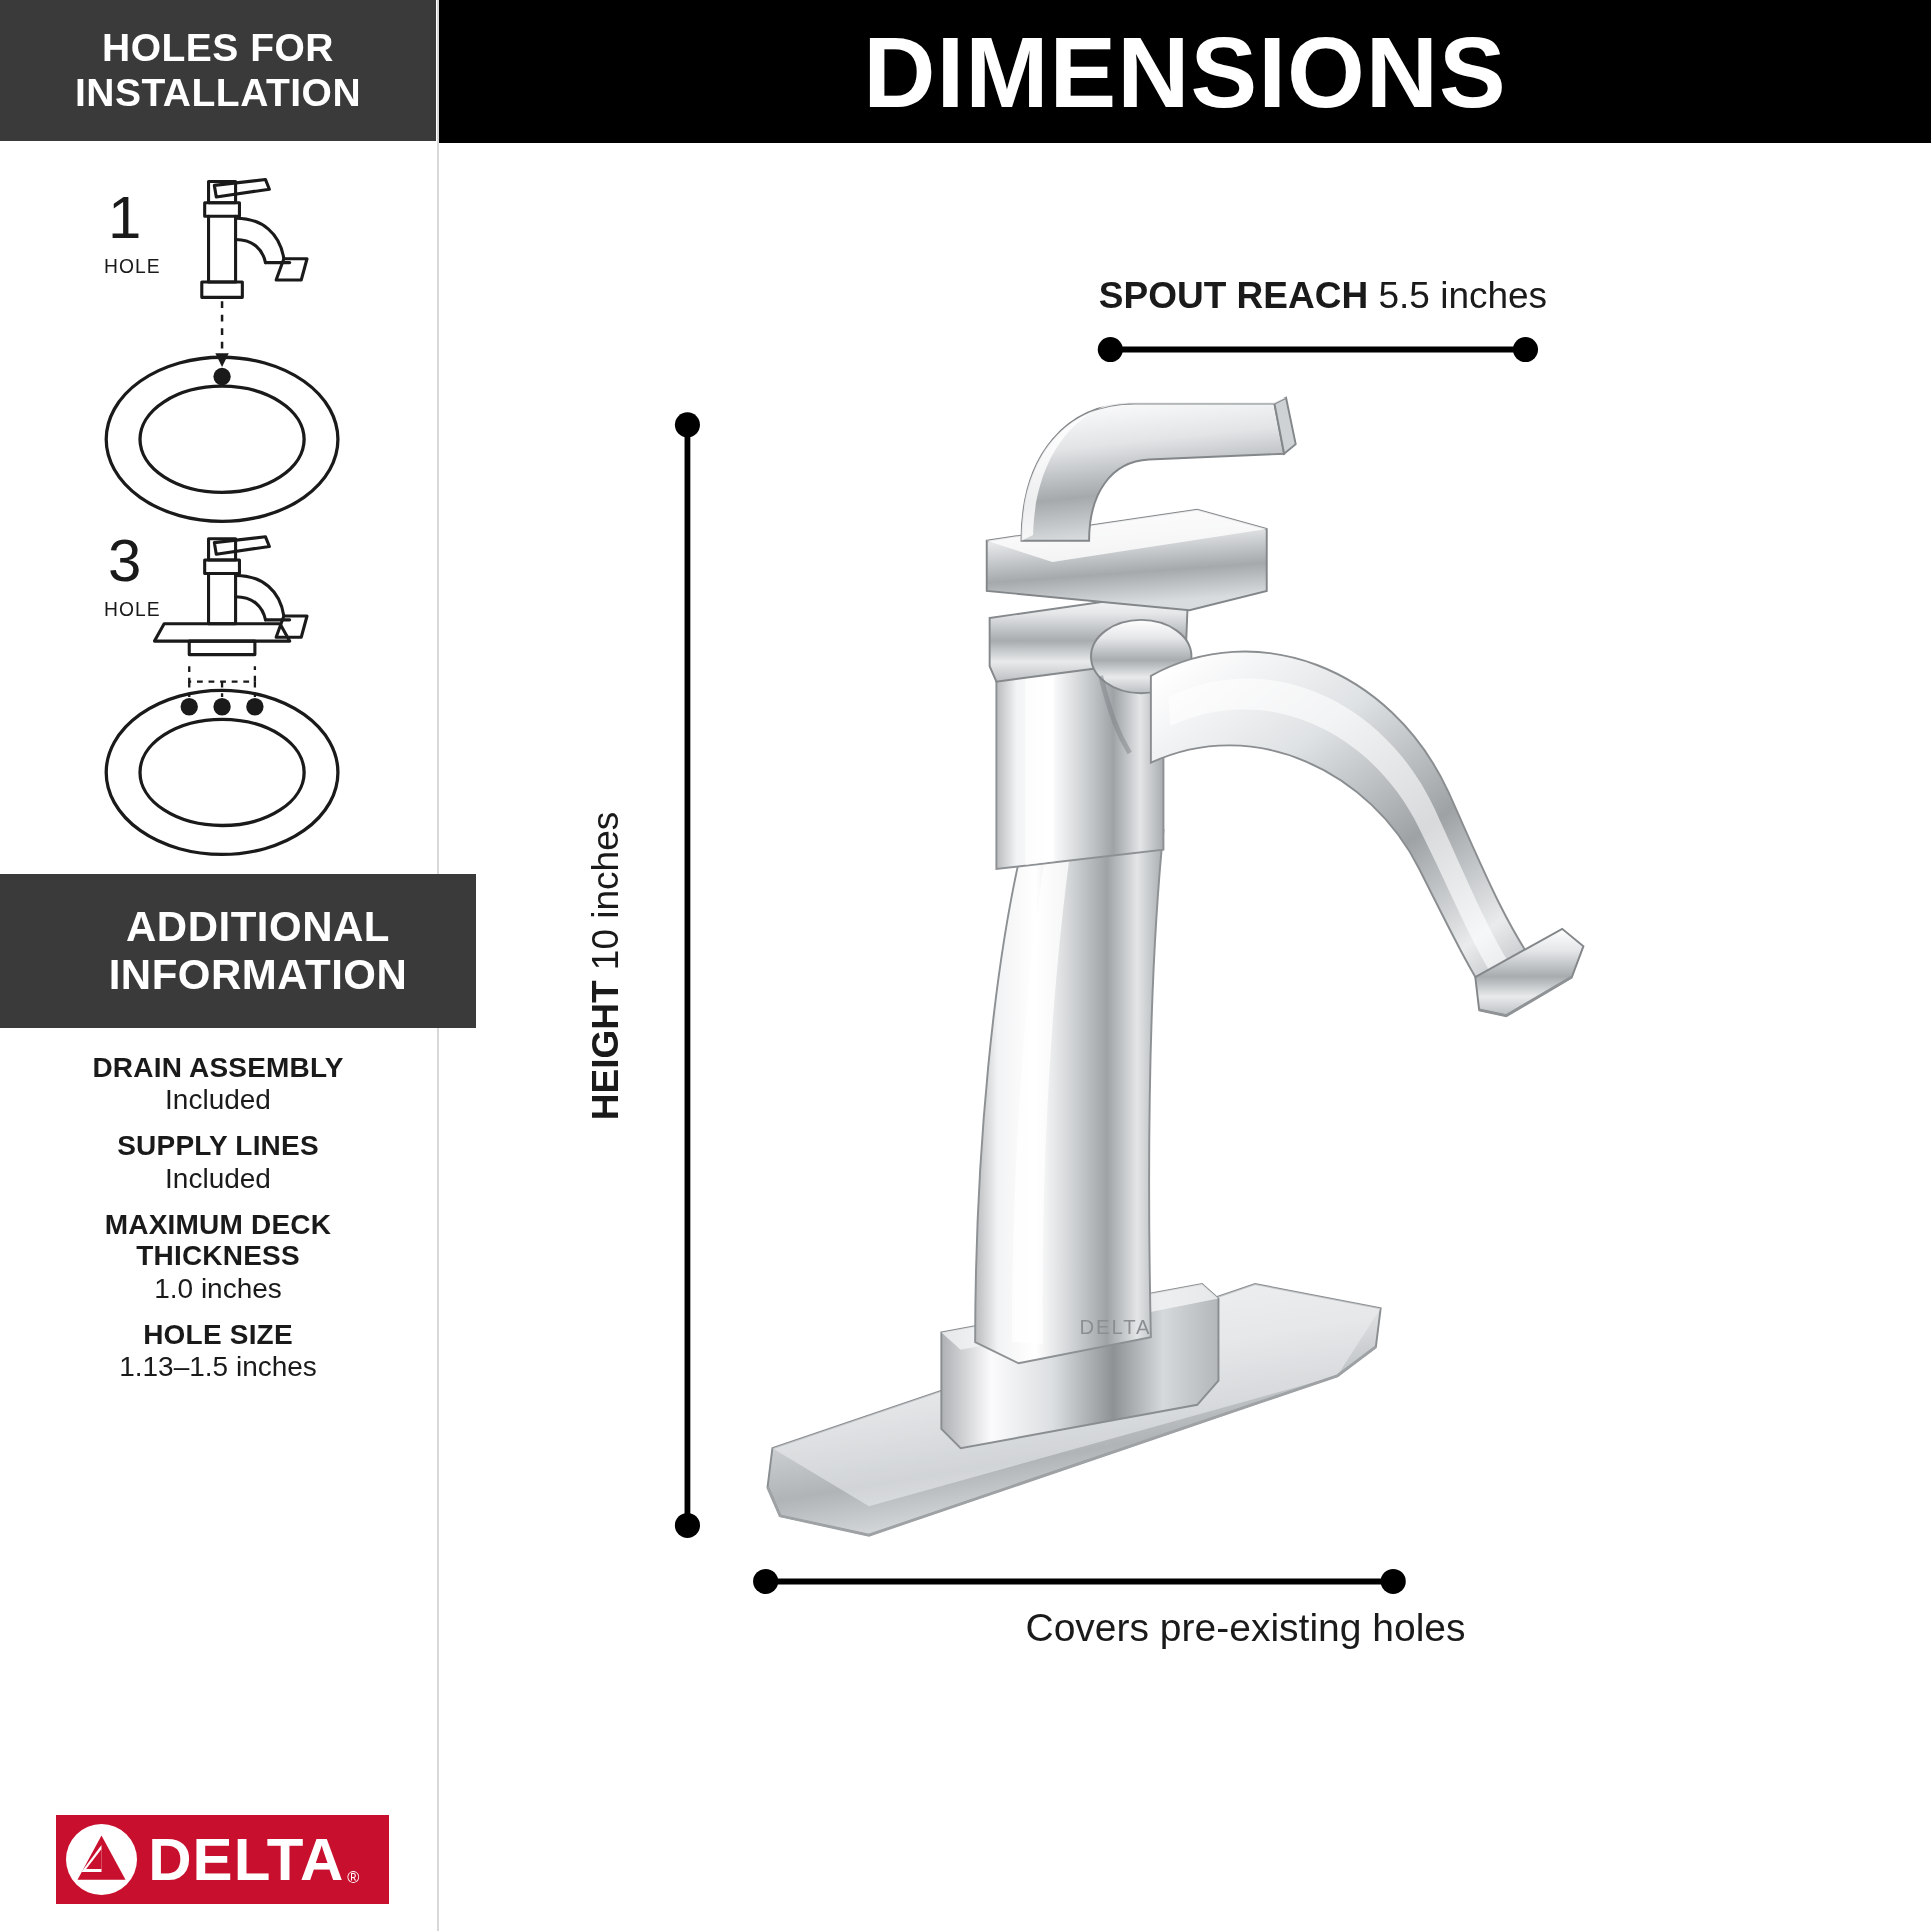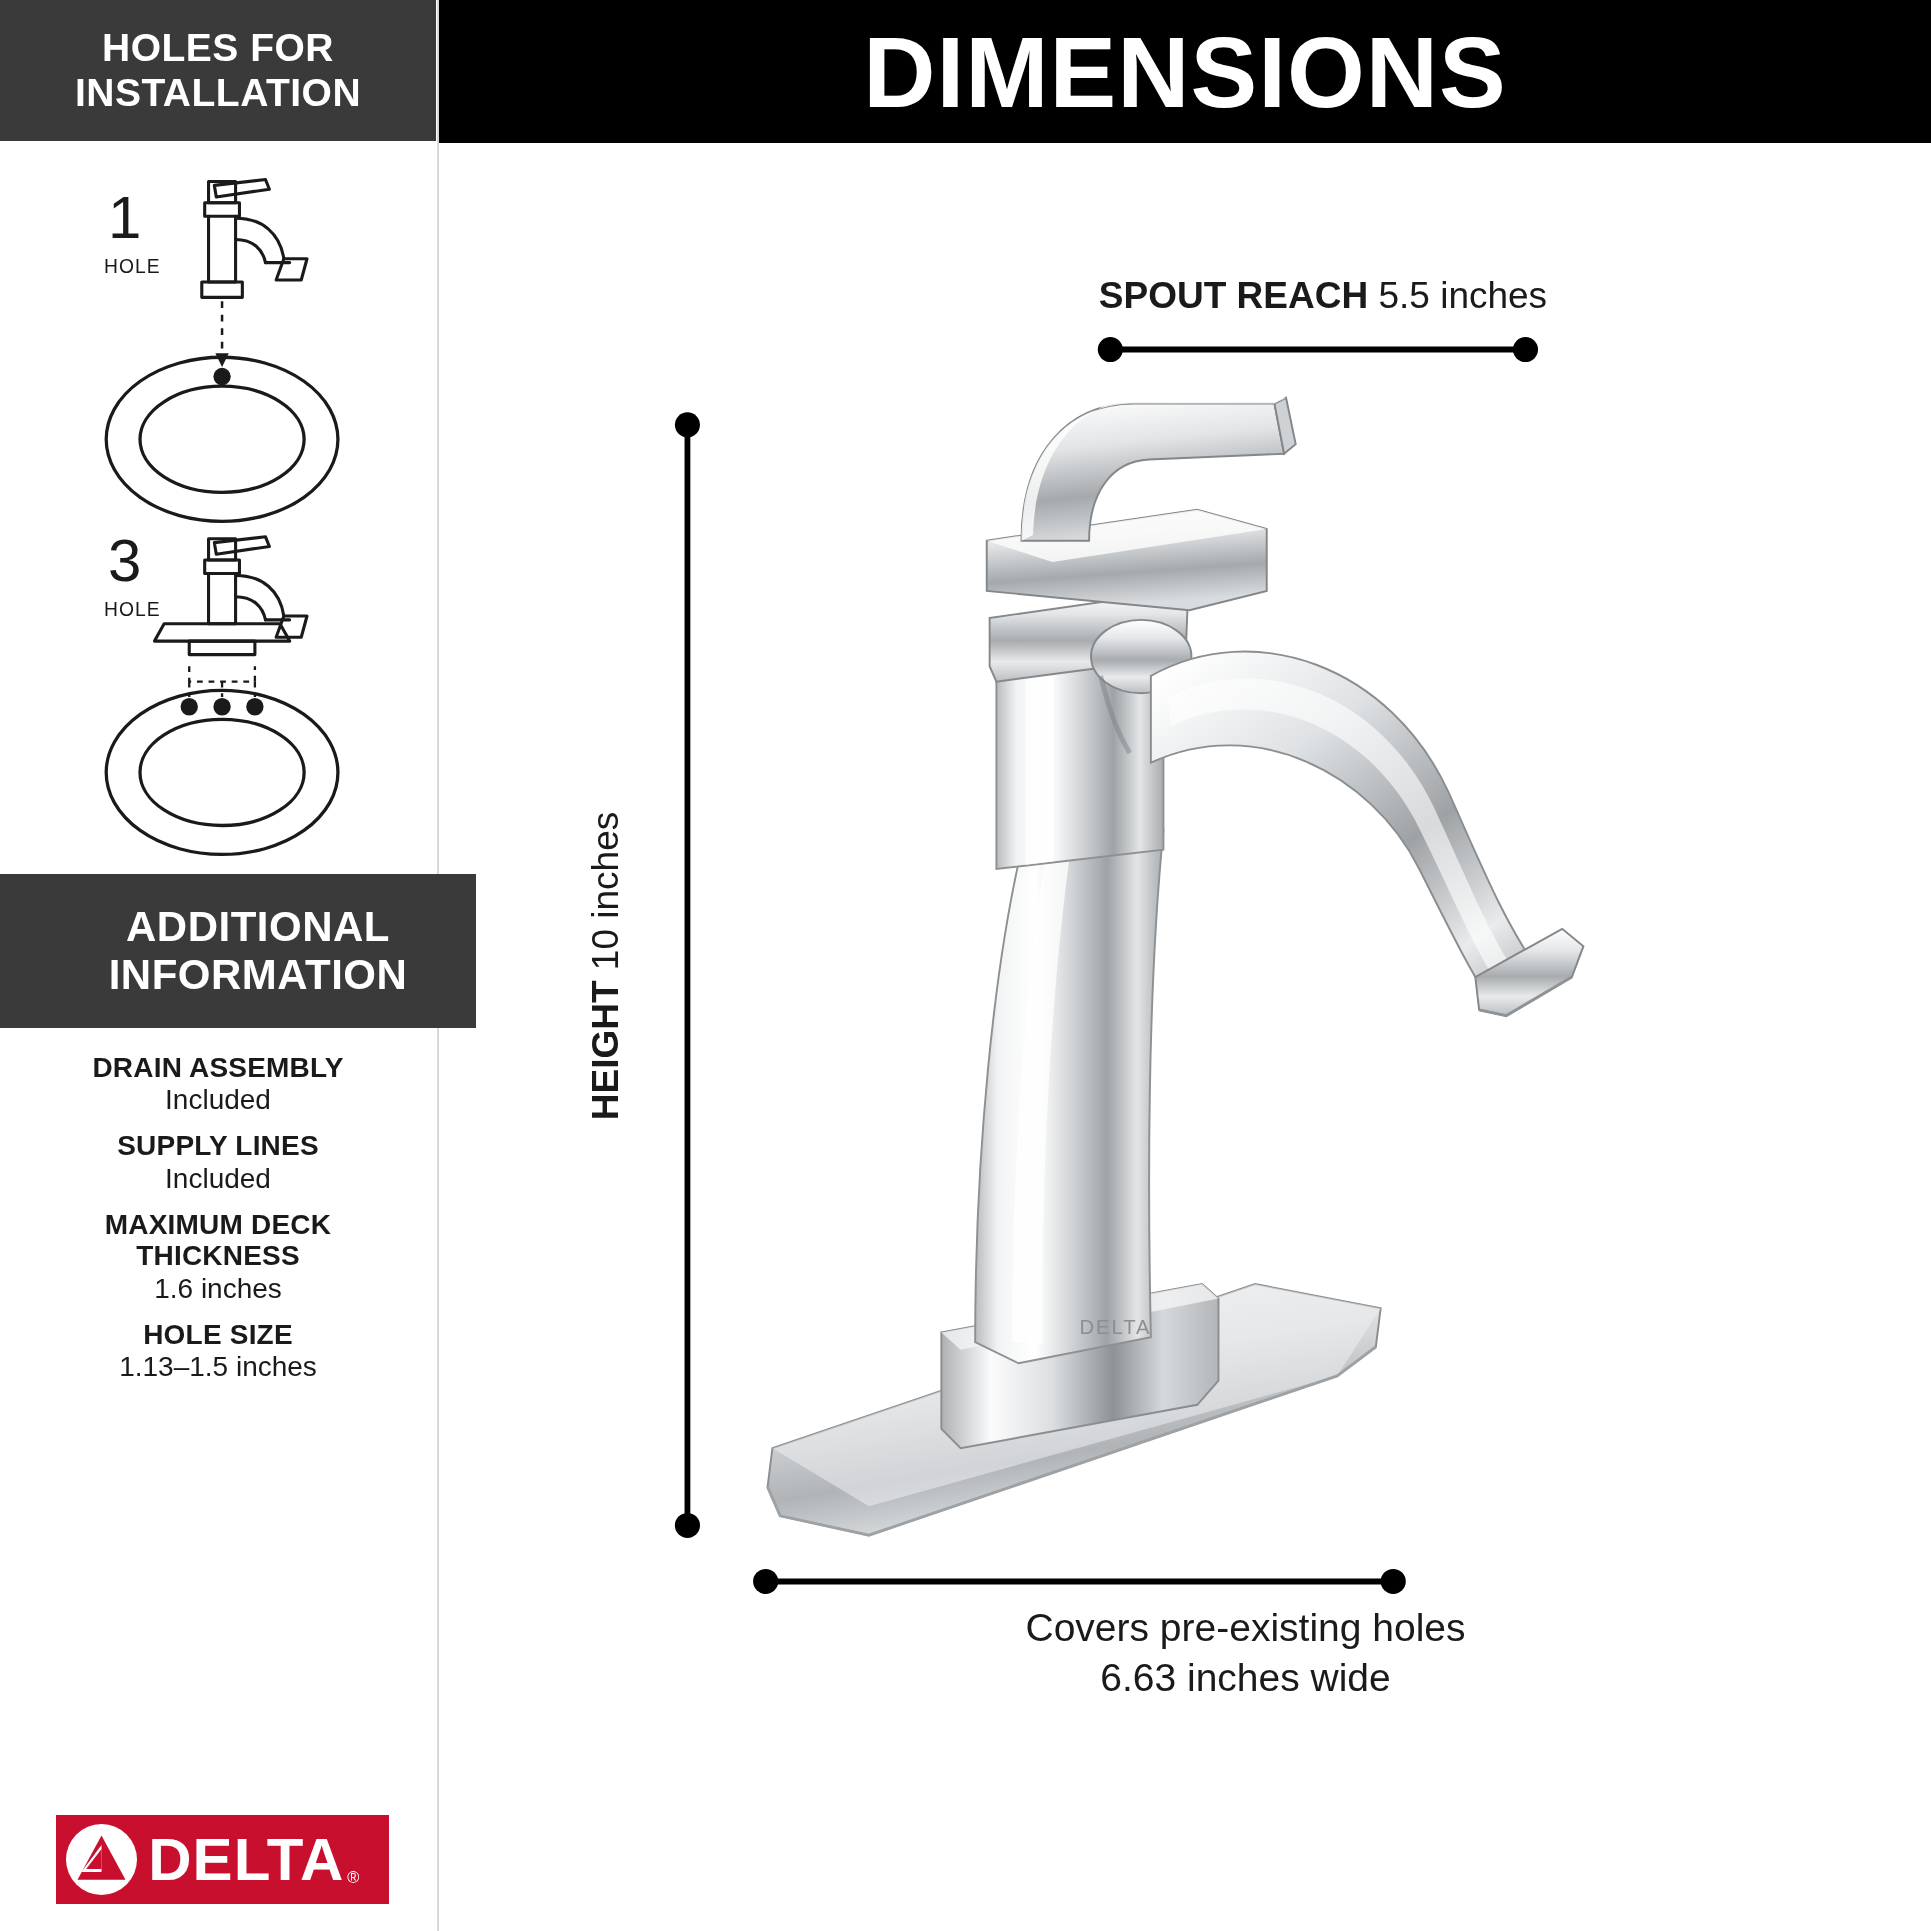--- a/index.html
+++ b/index.html
@@ -243,21 +243,21 @@
         <div class="info-label">DRAIN ASSEMBLY</div>
         <div class="info-value">Included</div>
       </div>
       <div class="info-item">
         <div class="info-label">SUPPLY LINES</div>
         <div class="info-value">Included</div>
       </div>
       <div class="info-item">
         <div class="info-label">MAXIMUM DECK</div>
         <div class="info-label">THICKNESS</div>
-        <div class="info-value">1.6 inches</div>
+        <div class="info-value">1.0 inches</div>
       </div>
       <div class="info-item">
         <div class="info-label">HOLE SIZE</div>
         <div class="info-value">1.13–1.5 inches</div>
       </div>
     </div>
 
     <div class="delta-logo">
       <span class="mark">
         <svg width="71" height="71" viewBox="0 0 74 74">
@@ -280,21 +280,20 @@
     <span>5.5 inches</span>
   </div>
 
   <div class="height-label">
     <b>HEIGHT</b>
     <span>10 inches</span>
   </div>
 
   <div class="bottom-caption">
     <div class="l2">Covers pre-existing holes</div>
-    <div class="l3">6.63 inches wide</div>
   </div>
 
   <svg class="overlay" viewBox="0 0 2000 2000">
 
     <defs>
       <linearGradient id="chromeV" x1="0" y1="0" x2="1" y2="0">
         <stop offset="0%" stop-color="#b9bbbd"></stop>
         <stop offset="12%" stop-color="#f2f3f4"></stop>
         <stop offset="32%" stop-color="#ffffff"></stop>
         <stop offset="52%" stop-color="#cfd2d4"></stop>

